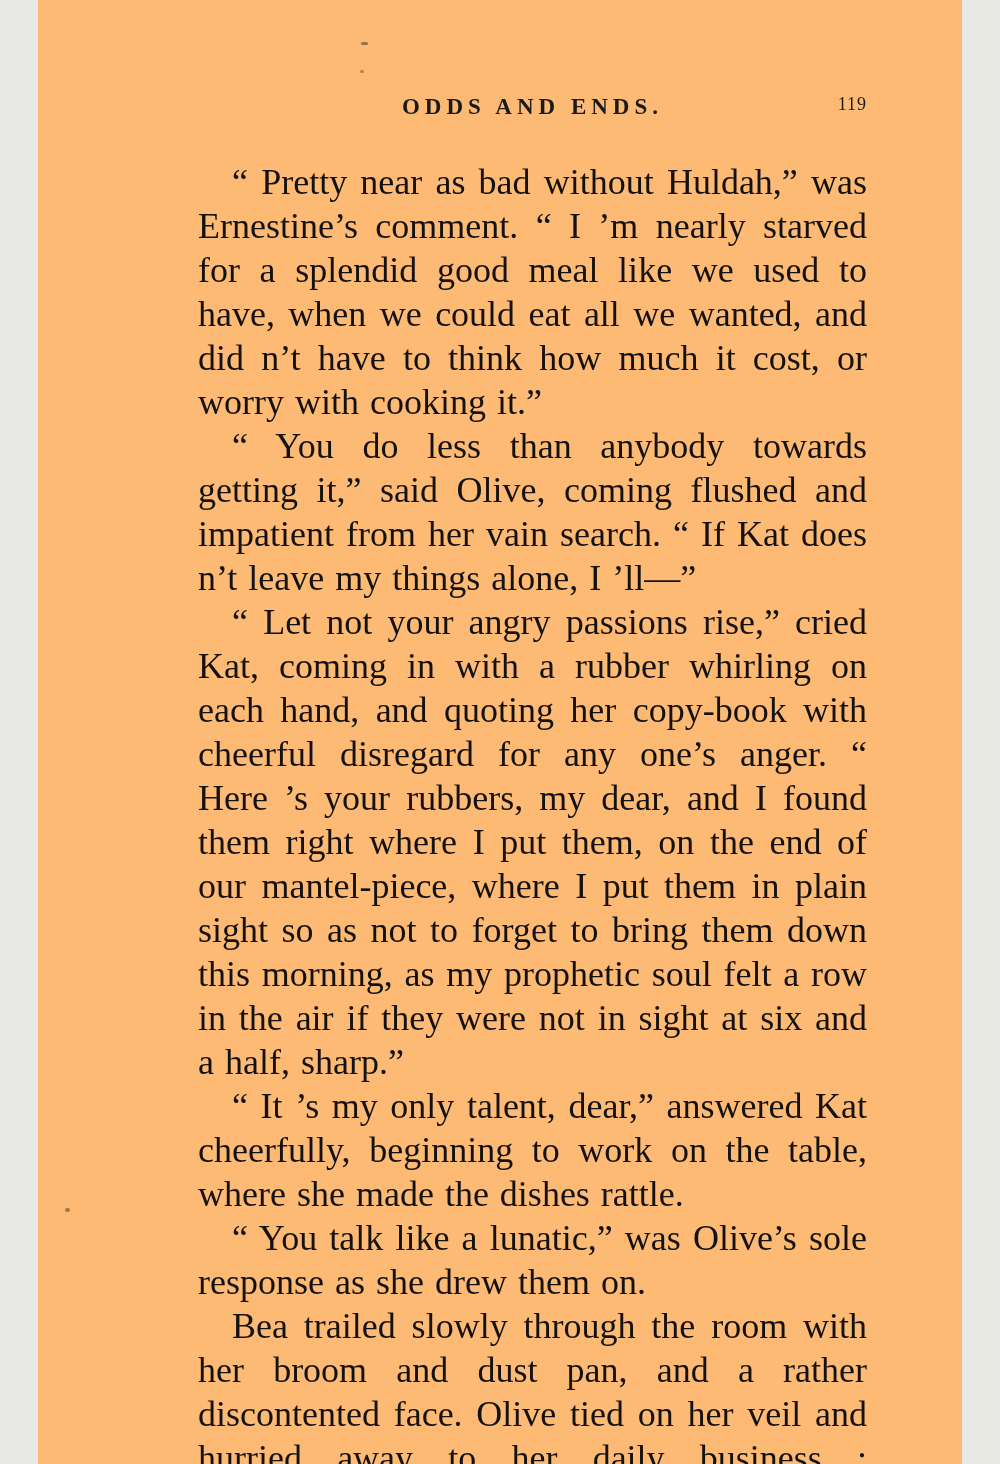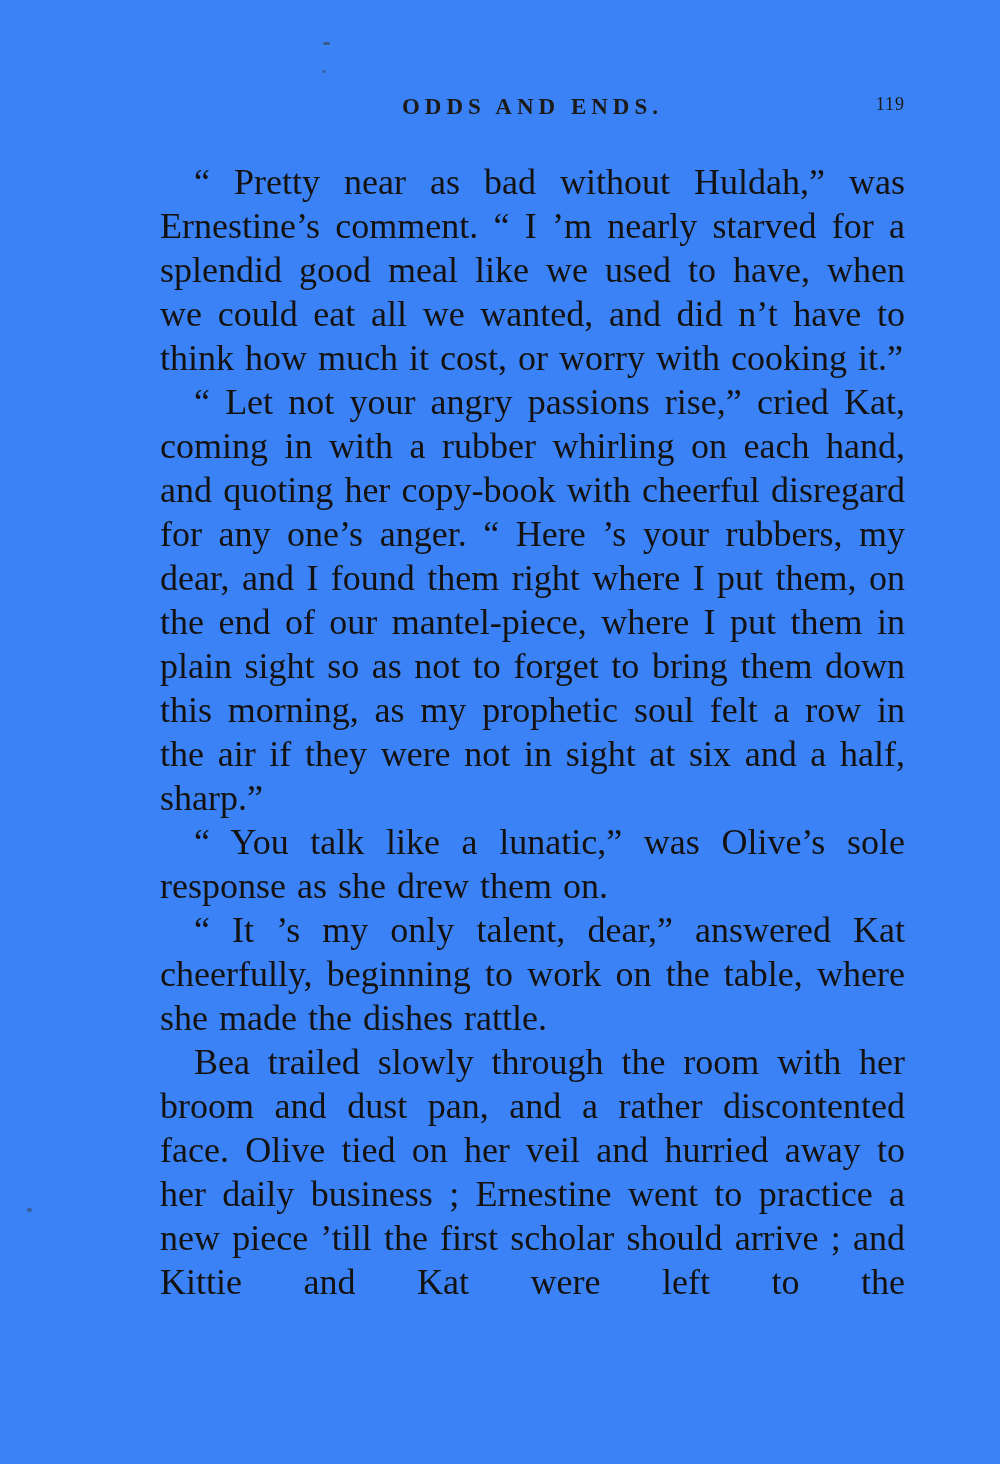--- a/index.html
+++ b/index.html
@@ -2,24 +2,24 @@
 <html><head>
 <meta charset="utf-8">
 <style>
   html, body {
     margin: 0;
     padding: 0;
     background: #e8e8e6;
   }
   .scan-page {
     position: relative;
-    width: 1000px;
+    width: 924px;
     height: 1464px;
     margin: 0 auto;
-    background: #3b82f6;
+    background: #fdba74;
     color: #161412;
     font-family: "Liberation Serif", "DejaVu Serif", serif;
     overflow: hidden;
   }
   .column {
     position: relative;
     margin: 0 95px 0 160px; 
   }
   .running-header {
     position: relative;
@@ -79,20 +79,21 @@
 
   <div class="column">
 
     <div class="running-header">
       <span class="running-title">ODDS AND ENDS.</span>
       <span class="page-number">119</span>
     </div>
 
     <div class="body-text">
       <p>“ Pretty near as bad without Huldah,” was Ernestine’s comment.  “ I ’m nearly starved for a splendid good meal like we used to have, when we could eat all we wanted, and did n’t have to think how much it cost, or worry with cooking it.”</p>
+      <p>“ You do less than anybody towards getting it,” said Olive, coming flushed and impatient from her vain search.   “ If Kat does n’t leave my things alone, I ’ll—”</p>
       <p>“ Let not your angry passions rise,” cried Kat, coming in with a rubber whirling on each hand, and quoting her copy-book with cheerful disregard for any one’s anger. “ Here ’s your rubbers, my dear, and I found them right where I put them, on the end of our mantel-piece, where I put them in plain sight so as not to forget to bring them down this morning, as my prophetic soul felt a row in the air if they were not in sight at six and a half, sharp.”</p>
+      <p>“ It ’s my only talent, dear,” answered Kat cheerfully, beginning to work on the table, where she made the dishes rattle.</p>
       <p>“ You talk like a lunatic,” was Olive’s sole response as she drew them on.</p>
-      <p>“ It ’s my only talent, dear,” answered Kat cheerfully, beginning to work on the table, where she made the dishes rattle.</p>
       <p class="continues">Bea trailed slowly through the room with her broom and dust pan, and a rather discontented face.  Olive tied on her veil and hurried away to her daily business ; Ernestine went to practice a new piece ’till the first scholar should arrive ; and Kittie and Kat were left to the</p>
     </div>
 
   </div>
 </div>
 
 </body></html>

